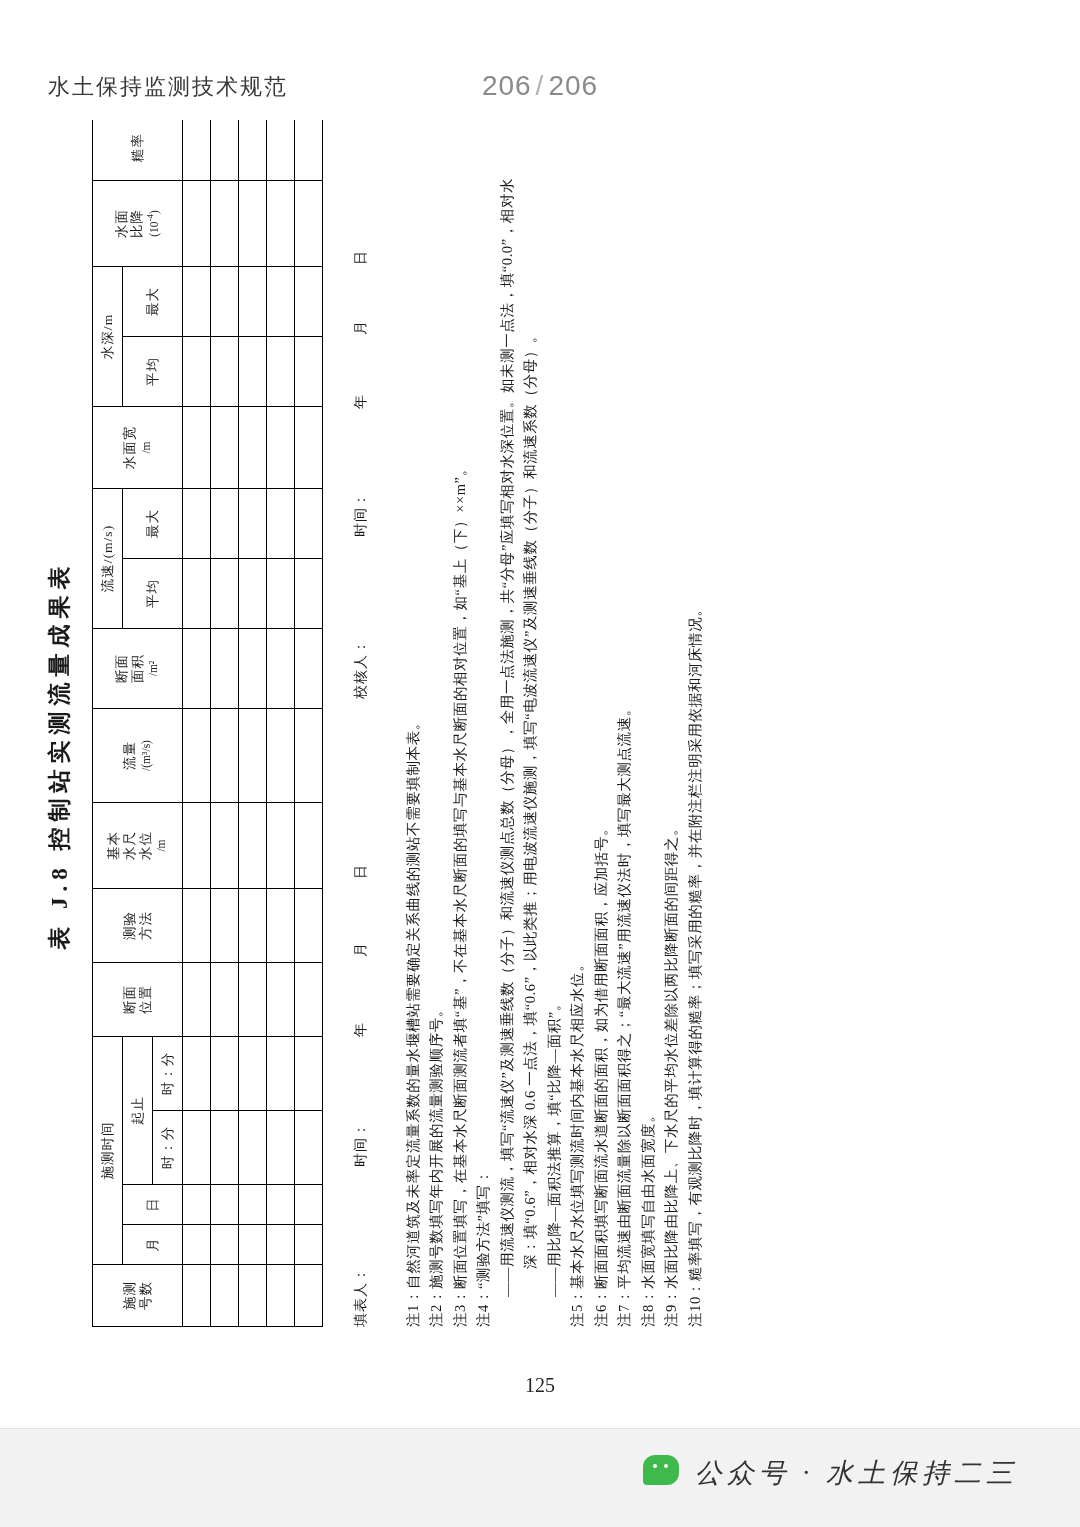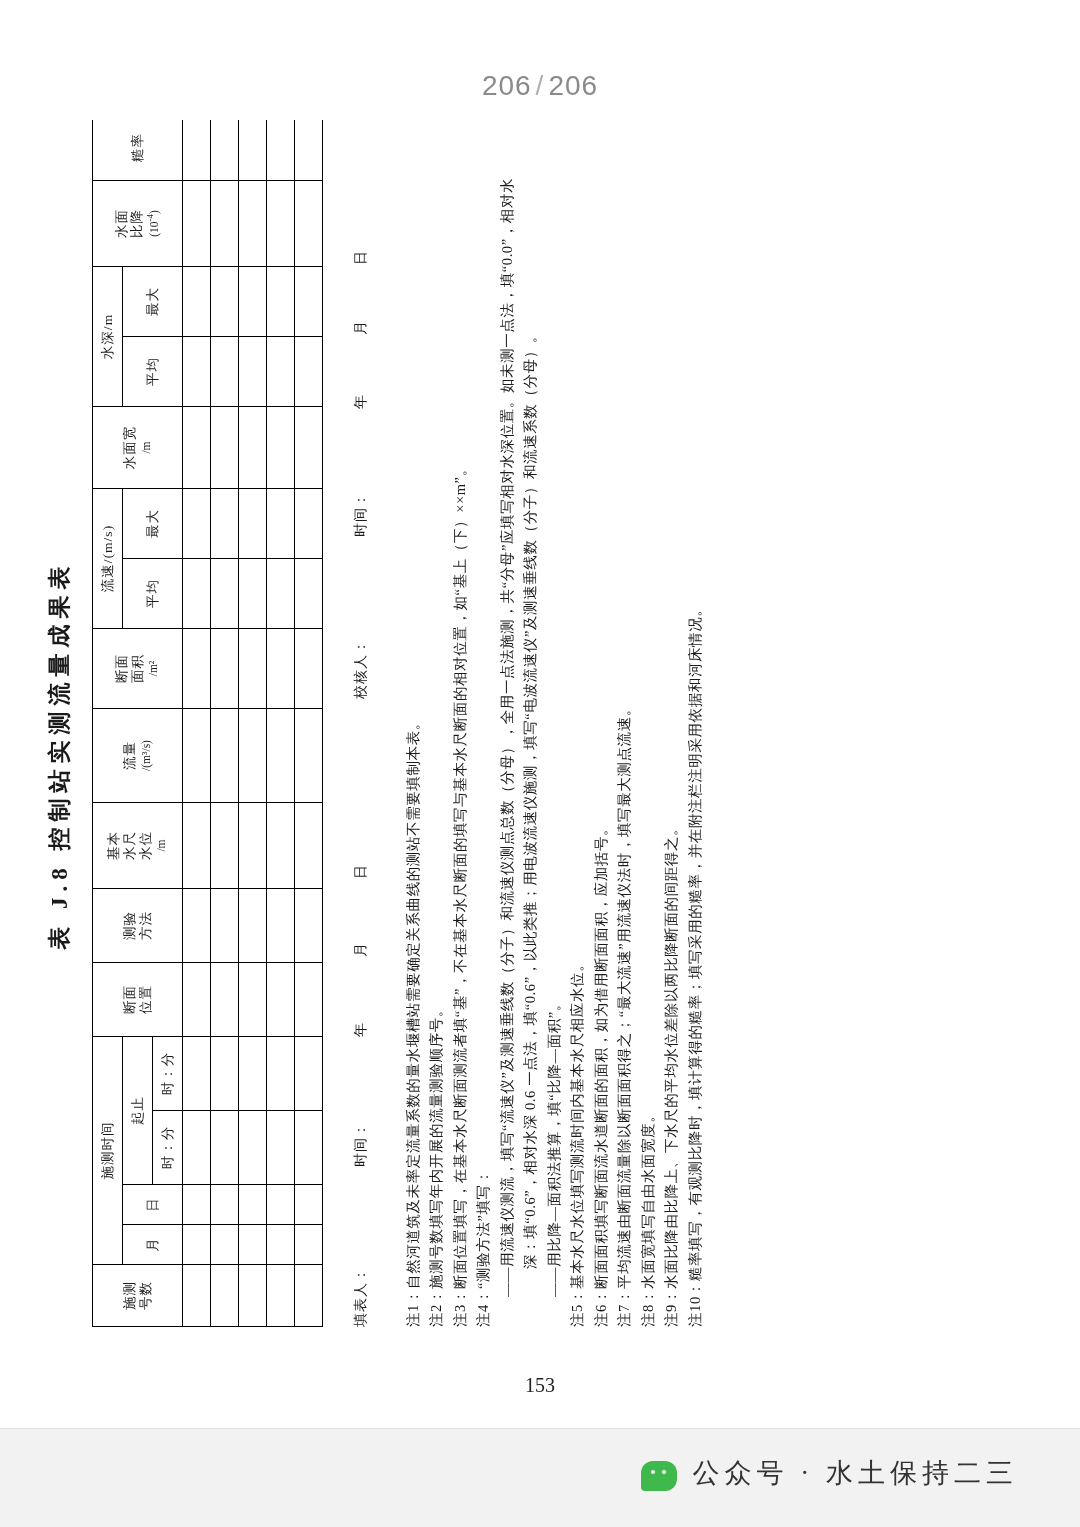--- a/index.html
+++ b/index.html
@@ -92,41 +92,42 @@
     font-family:"Liberation Serif","DejaVu Serif",serif;
   }
   
   .footer{
     position:absolute;left:0;top:1428px;width:1080px;height:99px;
     background:#f2f2f2;
     border-top:1px solid #e2e2e2;
   }
   .footer .fwrap{
     position:absolute;right:62px;top:26px;
-    display:flex;align-items:flex-end;gap:16px;
+    display:flex;align-items:flex-start;gap:16px;font-style:italic;
   }
   .wechat{
     width:36px;height:30px;border-radius:12px 12px 12px 4px;
     background:#3fb94b;position:relative;display:inline-block;
   }
   .wechat:before,.wechat:after{
     content:"";position:absolute;background:#fff;border-radius:50%;
     width:4px;height:4px;top:9px;
   }
   .wechat:before{left:10px;}
   .wechat:after{left:21px;}
   .footer .ftext{
     font-size:27px;letter-spacing:5px;color:#333;
     font-family:"Liberation Serif","DejaVu Serif",serif;
   }
 </style>
 </head>
 <body>
 
 <div class="header">
+  <div class="doc-title">水土保持监测技术规范</div>
   <div class="pager">
     <span>206</span><span class="sep">/</span><span>206</span>
   </div>
 </div>
 
 <div class="page-area">
   <div class="rot">
    <div class="rot-inner">
 
     <div class="table-title">表 J.8  控制站实测流量成果表</div>
@@ -305,20 +306,20 @@
       <span class="n ind1">注7：平均流速由断面流量除以断面面积得之；“最大流速”用流速仪法时，填写最大测点流速。</span>
       <span class="n ind1">注8：水面宽填写自由水面宽度。</span>
       <span class="n ind1">注9：水面比降由比降上、下水尺的平均水位差除以两比降断面的间距得之。</span>
       <span class="n ind1">注10：糙率填写，有观测比降时，填计算得的糙率；填写采用的糙率，并在附注栏注明采用依据和河床情况。</span>
     </div>
 
    </div>
   </div>
 </div>
 
-<div class="page-no">153</div>
+<div class="page-no">125</div>
 
 <div class="footer">
   <div class="fwrap">
     <span class="wechat"></span>
     <span class="ftext">公众号 · 水土保持二三</span>
   </div>
 </div>
 
 </body></html>

